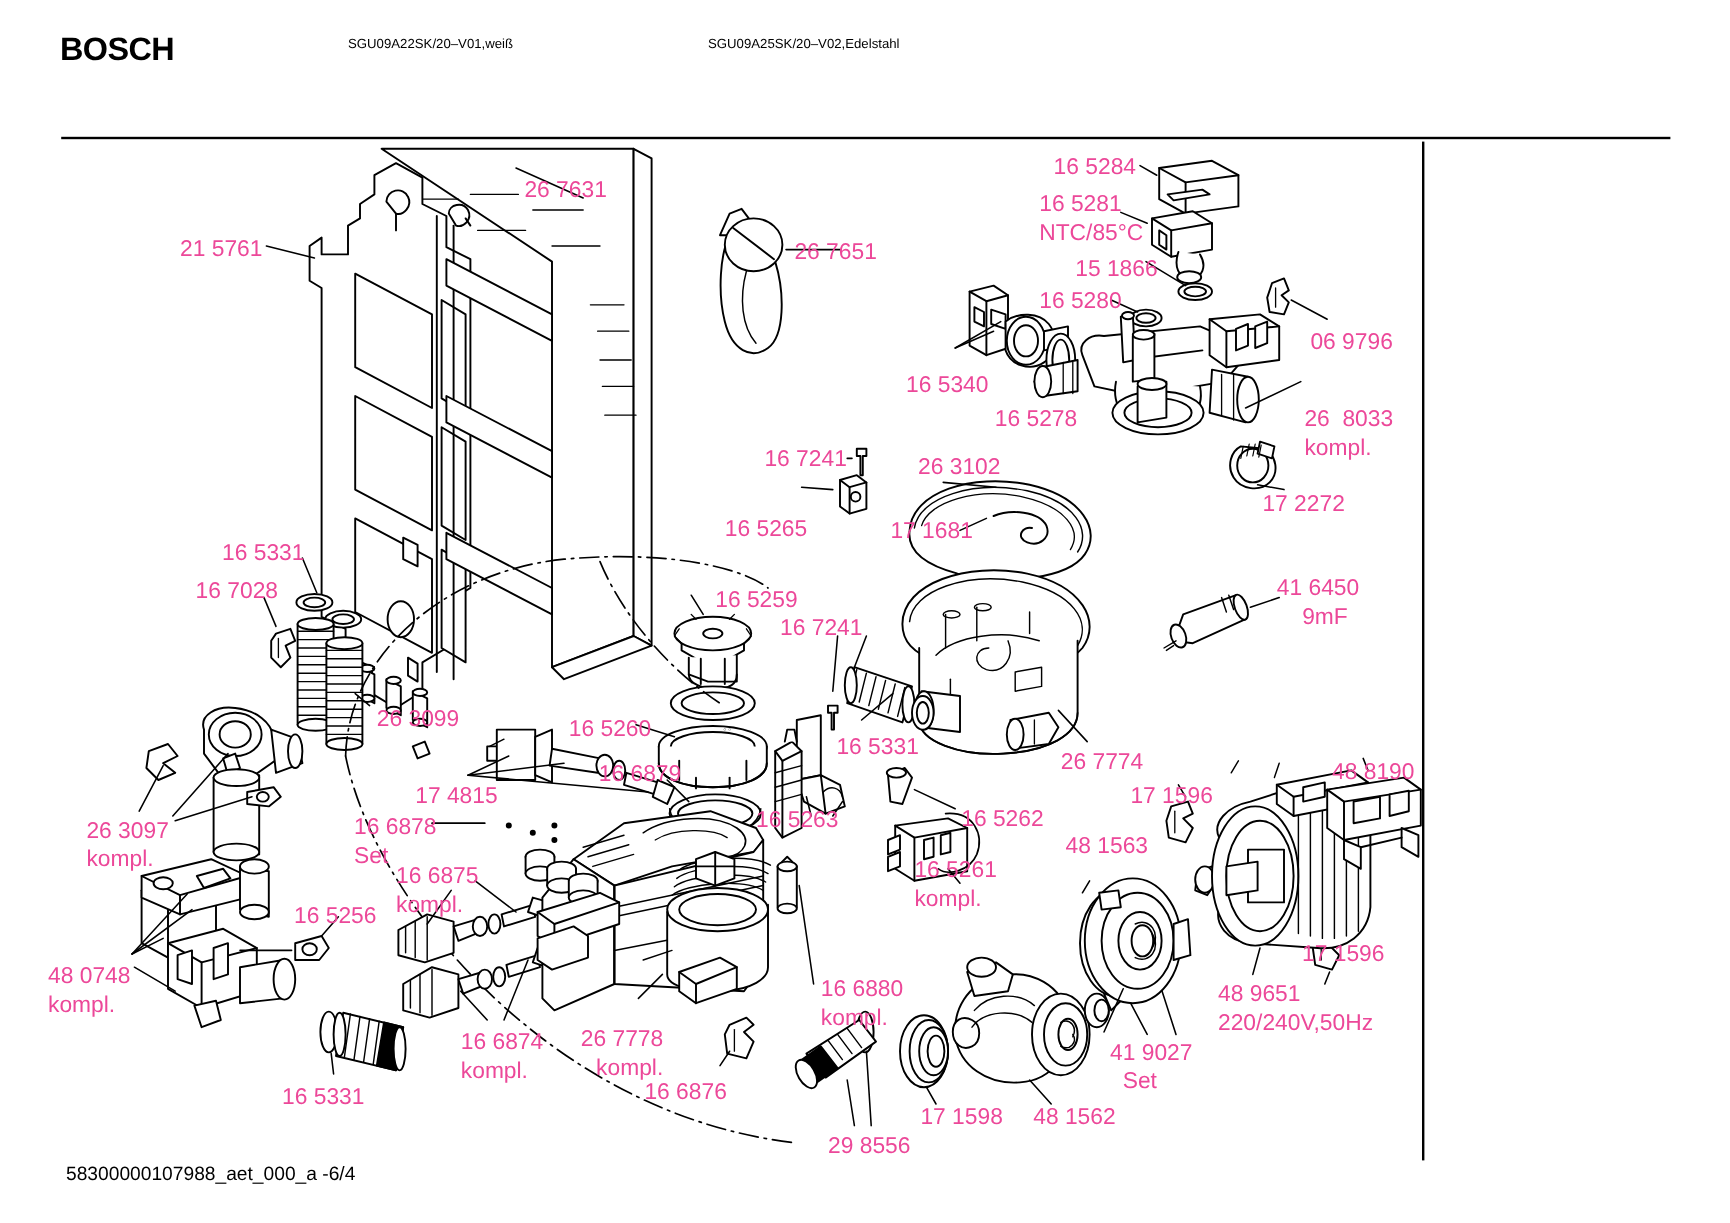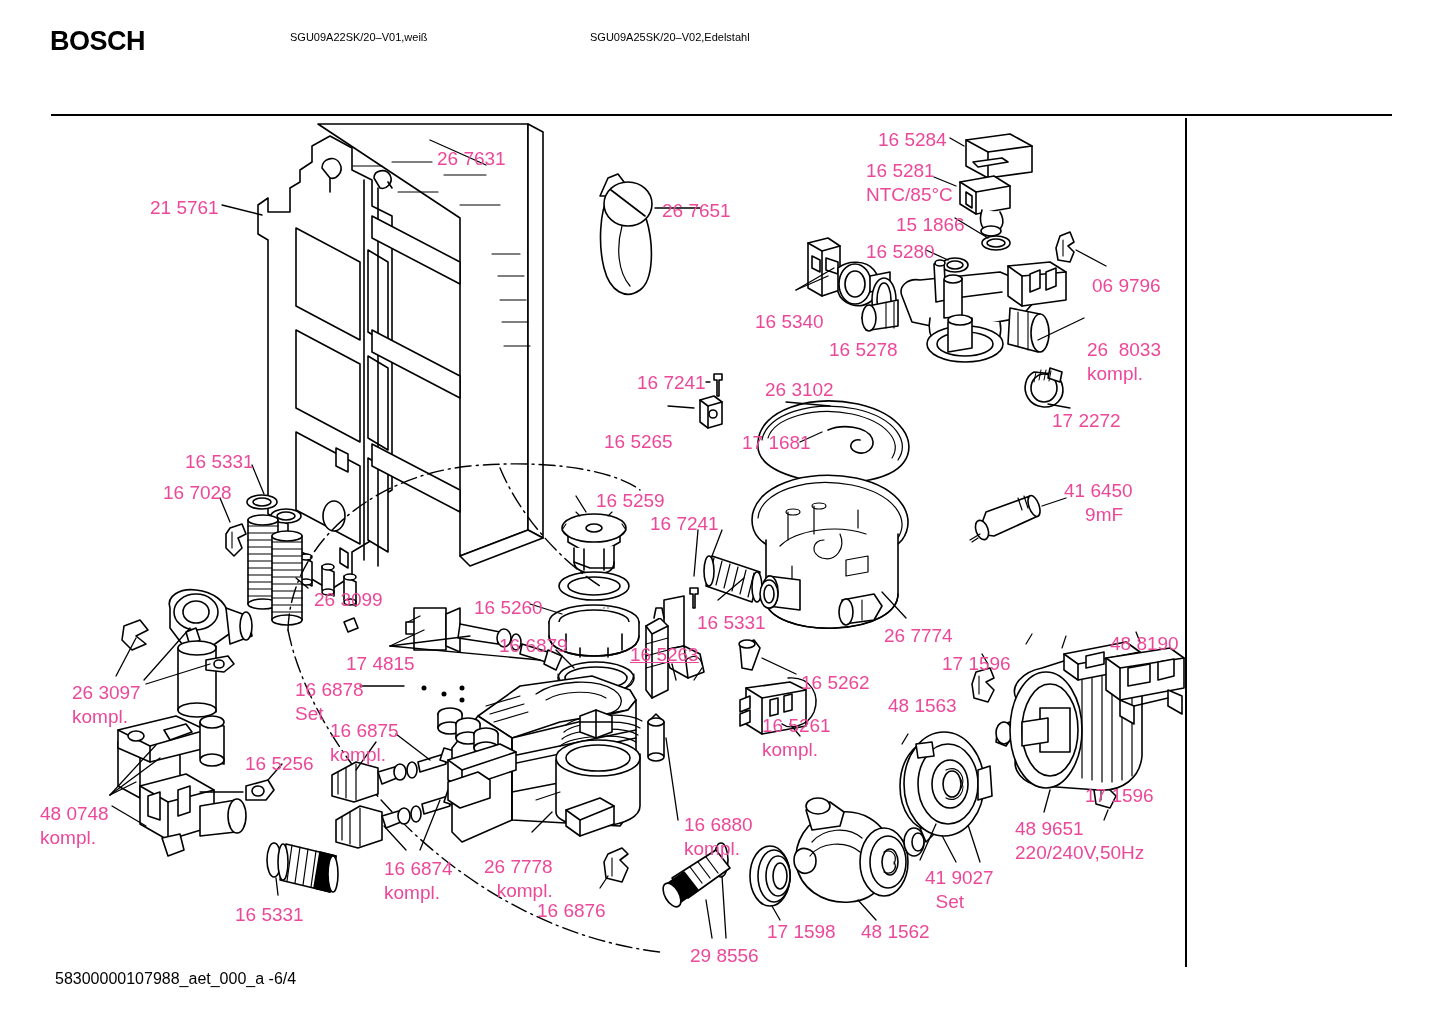--- a/index.html
+++ b/index.html
@@ -840,21 +840,21 @@
       <div class="callout" style="left: 548px; top: 489px; margin-left: 48px;">16 5259</div>
       <div class="callout" style="left: 650px; top: 512px;">16 7241</div>
       <div class="callout" style="left: 314px; top: 588px;">26 3099</div>
       <div class="callout" style="left: 474px; top: 596px;">16 5260</div>
       <div class="callout" style="left: 697px; top: 611px;">16 5331</div>
       <div class="callout" style="left: 884px; top: 624px;">26 7774</div>
       <div class="callout" style="left: 1110px; top: 620px; margin-top: 12px;">48 8190</div>
       <div class="callout" style="left: 499px; top: 634px;">16 6879</div>
       <div class="callout" style="left: 942px; top: 652px;">17 1596</div>
       <div class="callout" style="left: 346px; top: 652px;">17 4815</div>
-      <div class="callout" style="left: 630px; top: 643px; text-decoration: underline;">16 5263</div>
+      <div class="callout" style="left: 630px; top: 672px;">16 5263</div>
       <div class="callout" style="left: 801px; top: 671px;">16 5262</div>
       <div class="callout" style="left: 295px; top: 678px;">16 6878
 Set</div>
       <div class="callout" style="left: 72px; top: 681px;">26 3097
 kompl.</div>
       <div class="callout" style="left: 888px; top: 694px;">48 1563</div>
       <div class="callout" style="left: 330px; top: 719px;">16 6875
 kompl.</div>
       <div class="callout" style="left: 762px; top: 714px;">16 5261
 kompl.</div>

